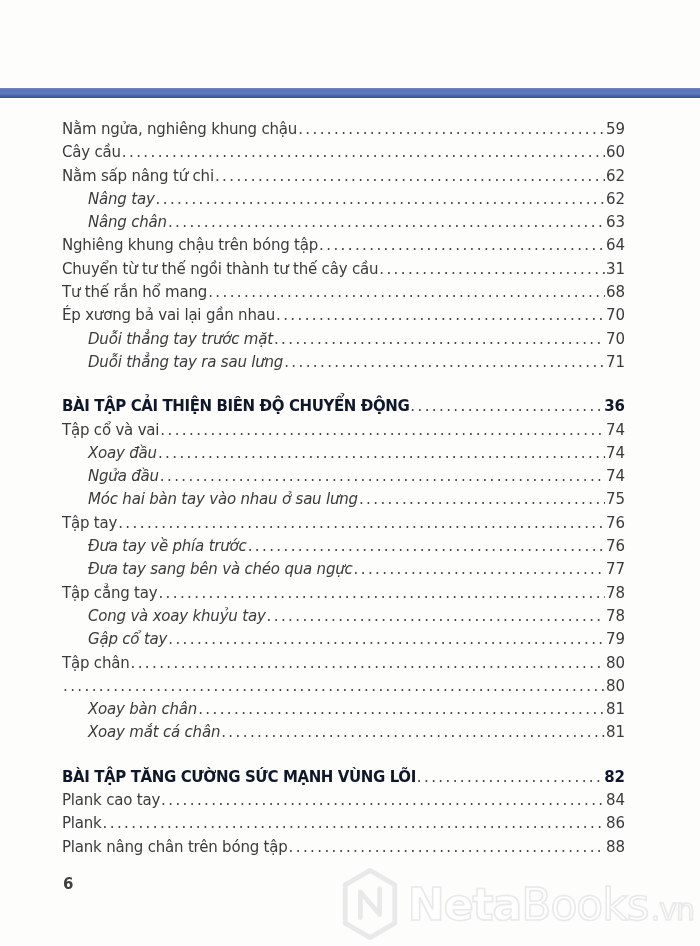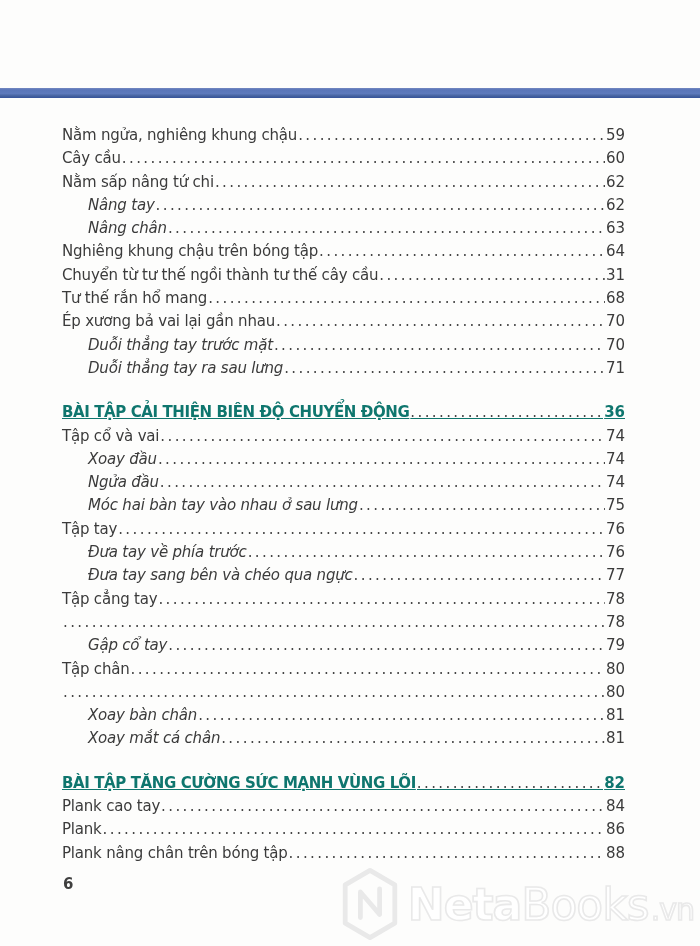--- a/index.html
+++ b/index.html
@@ -51,22 +51,21 @@
     flex: 0 0 auto;
     letter-spacing: -0.2px;
   }
   .toc-row.sub .title {
     padding-left: 26px;
     font-style: italic;
   }
   .toc-row.heading {
     margin-top: 21px;
     font-weight: bold;
-    color: #0f766e;
-    text-decoration: underline;
+    color: #0f172a;
   }
   .toc-row.heading .title {
     letter-spacing: -0.4px;
   }
   .dots {
     flex: 1 1 auto;
     overflow: hidden;
     min-width: 8px;
     margin: 0 1px;
     color: #454545;
@@ -74,21 +73,20 @@
     font-style: normal;
   }
   .dots::after {
     content: "..........................................................................................................................................";
     letter-spacing: 2.4px;
     font-size: 15px;
   }
   .pagenum {
     flex: 0 0 auto;
     text-align: left;
-    margin-top: 6px;
   }
 
   
   .folio {
     position: absolute;
     left: 63px;
     top: 875px;
     font-size: 15px;
     font-weight: bold;
     color: #3f3f3f;
@@ -240,20 +238,21 @@
         <span class="title">Đưa tay sang bên và chéo qua ngực</span>
         <span class="dots"></span>
         <span class="pagenum">77</span>
       </div>
       <div class="toc-row main">
         <span class="title">Tập cẳng tay</span>
         <span class="dots"></span>
         <span class="pagenum">78</span>
       </div>
       <div class="toc-row sub">
+        <span class="title">Cong và xoay khuỷu tay</span>
         <span class="dots"></span>
         <span class="pagenum">78</span>
       </div>
       <div class="toc-row sub">
         <span class="title">Gập cổ tay</span>
         <span class="dots"></span>
         <span class="pagenum">79</span>
       </div>
       <div class="toc-row main">
         <span class="title">Tập chân</span>

